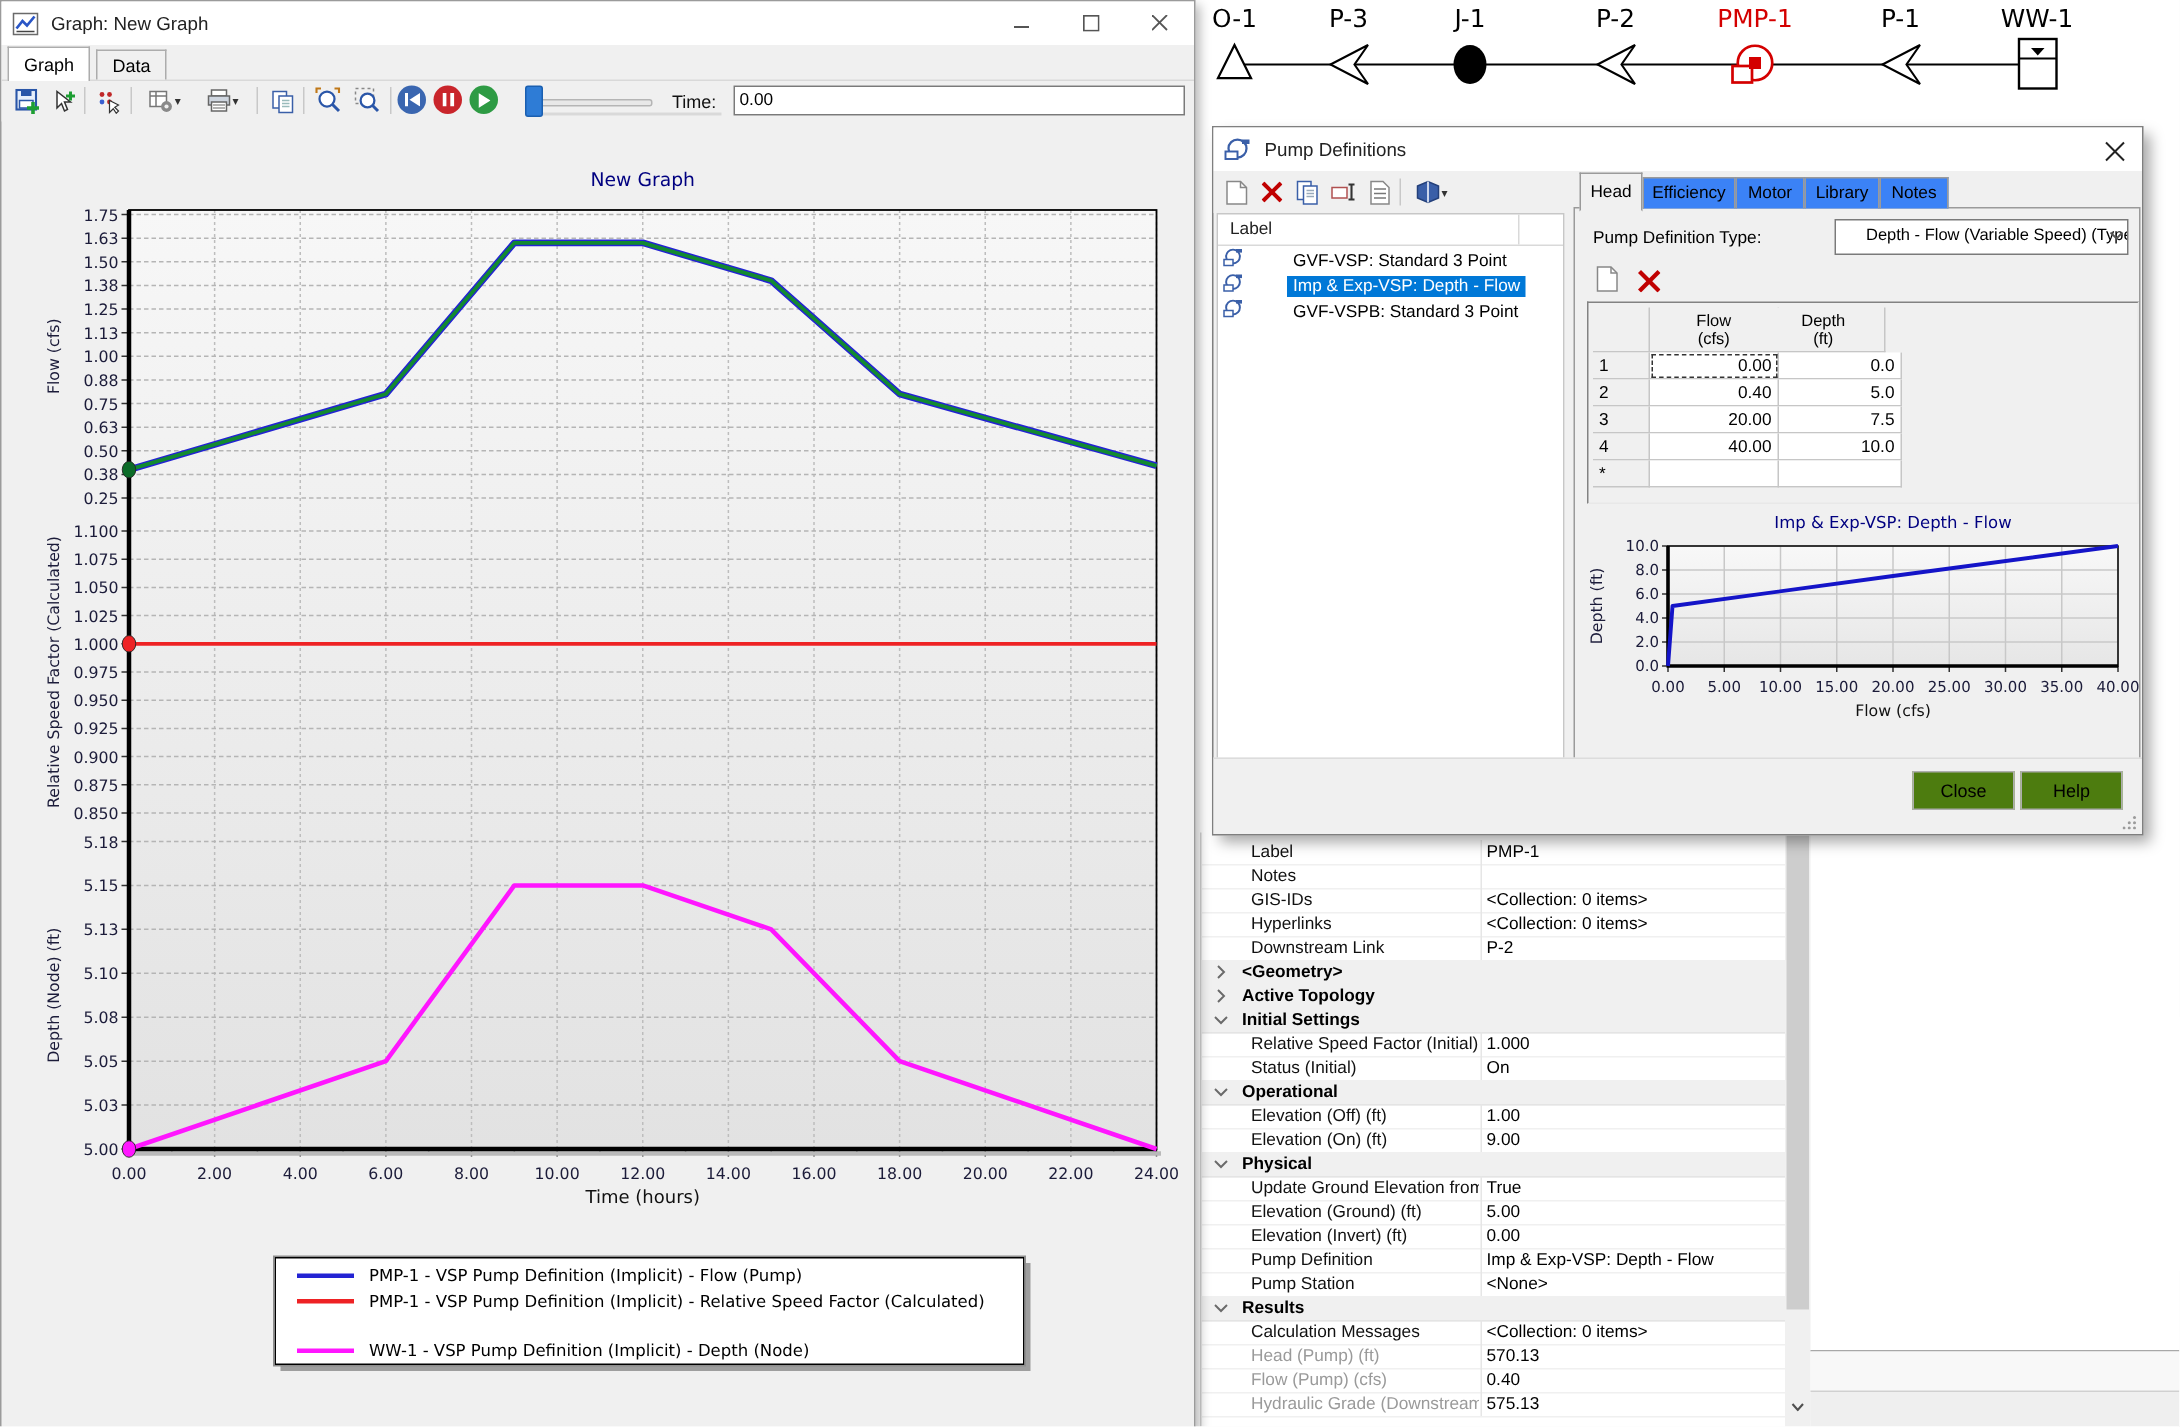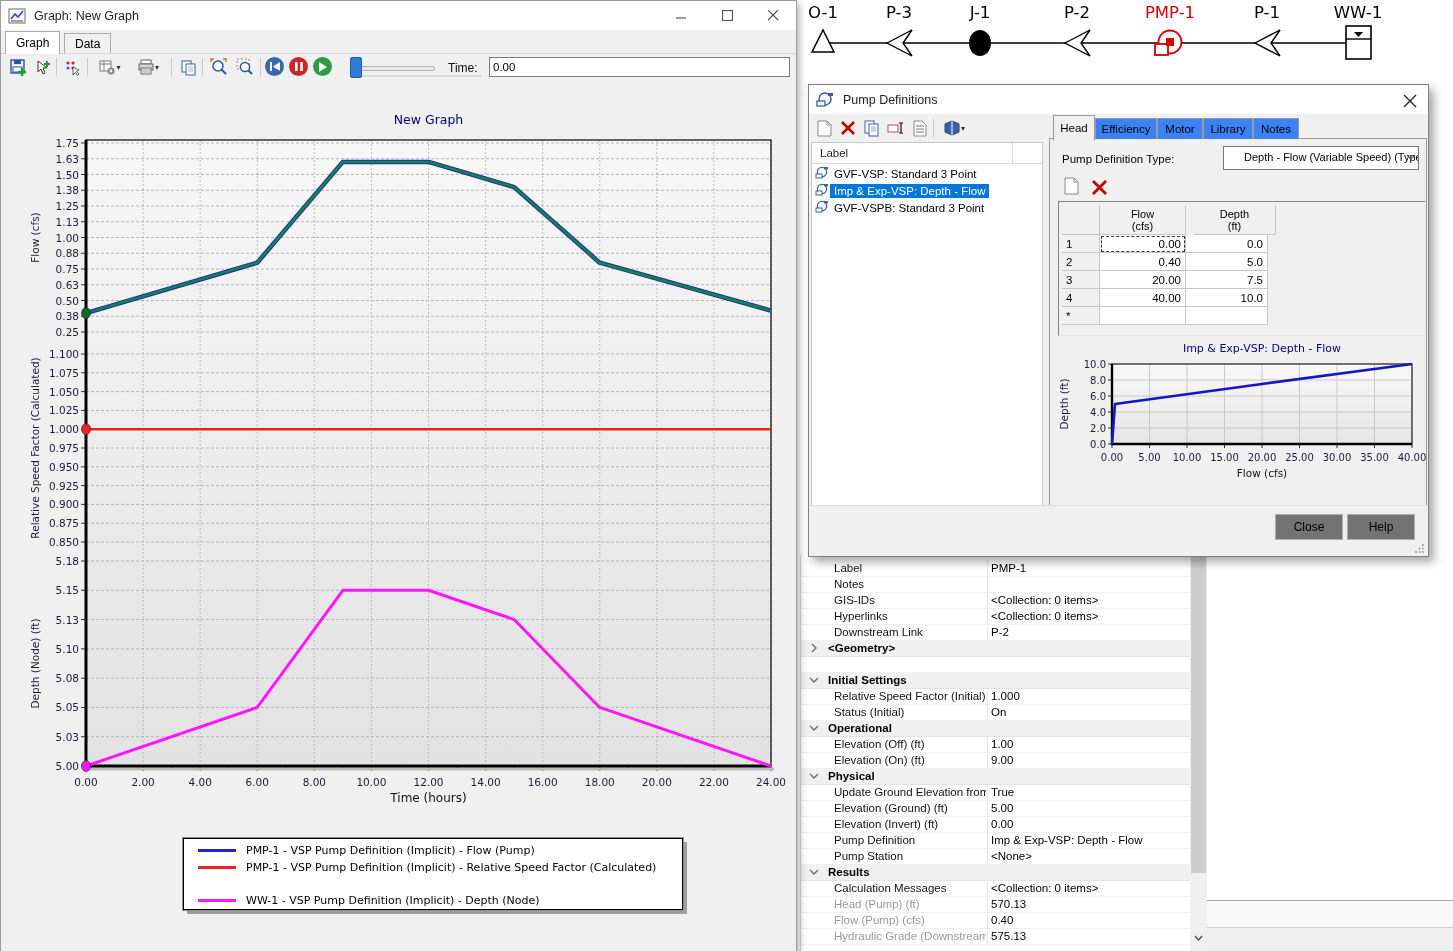--- a/index.html
+++ b/index.html
@@ -51,21 +51,21 @@
   .strip{position:absolute;}
   
   #pump-dialog{left:808px;top:84px;width:619px;height:471px;border:1px solid #7f7f7f;box-shadow:5px 5px 9px rgba(0,0,0,.35);}
   #pd-close{position:absolute;right:10px;top:8px;width:16px;height:16px;}
   #pd-toolbar{position:absolute;left:0;top:29px;width:100%;height:28px;background:#f0f0f0;}
   #pd-list{position:absolute;left:2px;top:57px;width:230px;height:364px;background:#fff;border:1px solid #c7c7c7;}
   #pd-list-header{position:absolute;left:0;top:0;width:100%;height:20px;border-bottom:1px solid #d9d9d9;font-size:11.5px;color:#222;}
   #pd-list-header span{margin-left:8px;line-height:20px;}
   #pd-list-colsep{position:absolute;left:200px;top:0;width:1px;height:20px;background:#d9d9d9;}
   .pd-item{position:absolute;left:0;width:100%;height:17px;display:flex;align-items:center;font-size:11.5px;}
-  .pd-item .txt{padding:1px 4px;white-space:nowrap;}
+  .pd-item .txt{padding:1px 4px;white-space:nowrap;margin-left:28px;}
   .pd-item.sel .txt{background:#0078d7;color:#fff;}
   .pd-tab{position:absolute;top:33px;height:20px;background:#3b82f6;border:1px solid #9a9a9a;border-bottom:none;
           font-size:11.5px;display:flex;align-items:center;justify-content:center;}
   .pd-tab.active{top:30px;height:24px;background:#f0f0f0;z-index:3;border-bottom:1px solid #f0f0f0;background:#f0f0f0;}
   #pd-tabpage{position:absolute;left:240px;top:53px;width:376px;height:368px;background:#f0f0f0;border:1px solid #9a9a9a;}
   #pd-type-label{position:absolute;left:12px;top:14px;font-size:11.5px;}
   #pd-combo{position:absolute;left:173px;top:7px;width:194px;height:22px;background:#fff;border:1px solid #7a7a7a;overflow:hidden;}
   #pd-combo .val{position:absolute;left:20px;top:4px;font-size:11px;white-space:nowrap;}
   #pd-combo .dd{position:absolute;right:2px;top:7px;color:#444;}
   #pd-minibar{position:absolute;left:10px;top:36px;width:200px;height:24px;}
@@ -73,21 +73,21 @@
                  border-top:1px solid #828282;border-left:1px solid #828282;border-right:1px solid #e8e8e8;border-bottom:1px solid #e8e8e8;}
   #pd-grid{position:absolute;left:3px;top:3px;}
   .g-cell{position:absolute;border-right:1px solid #c6c6c6;border-bottom:1px solid #c6c6c6;font-size:11.5px;
           display:flex;align-items:center;box-sizing:border-box;background:#fff;}
   .g-head{background:#f0f0f0;justify-content:center;text-align:center;font-size:11px;line-height:12px;}
   .g-rowhead{background:#f0f0f0;padding-left:4px;}
   .g-num{justify-content:flex-end;padding-right:4px;}
   .g-sel{outline:1px dashed #333;outline-offset:-2px;}
   #pd-chart{position:absolute;left:4px;top:199px;}
   #pd-footer{position:absolute;left:0;bottom:0;width:100%;height:50px;background:#f0f0f0;border-top:1px solid #dcdcdc;}
-  .pd-btn{position:absolute;top:8px;width:66px;height:24px;background:#737373;border:1px solid #adadad;
+  .pd-btn{position:absolute;top:8px;width:66px;height:24px;background:#4d7c0f;border:1px solid #adadad;
           font-size:12px;display:flex;align-items:center;justify-content:center;font-family:"Liberation Sans",sans-serif;}
   #grip{position:absolute;right:3px;bottom:3px;width:10px;height:10px;}
   svg text{font-family:"DejaVu Sans",sans-serif;}
 </style>
 </head>
 <body>
 
 <div class="stage">
 
   <svg id="network-svg" style="position:absolute;left:795px;top:0;width:658px;height:84px;" viewBox="0 0 658 84">
@@ -151,20 +151,26 @@
       <div class="prop-row" style="top: 69px;">
         <div class="prop-label">Downstream Link</div>
         <div class="prop-value">P-2</div>
         <div style="position: absolute; left: 186px; top: 0px; width: 1px; height: 16px; background: rgb(230, 230, 230);"></div>
       </div>
       <div class="prop-row cat" style="top: 85px;">
         <span class="chev"><svg width="10" height="10">
             <polyline points="3,1 7,5 3,9" fill="none" stroke="#6a6a6a" stroke-width="1.3"></polyline>
           </svg></span>
         <div class="prop-cat-label">&lt;Geometry&gt;</div>
+      </div>
+      <div class="prop-row cat" style="top: 101px;">
+        <span class="chev"><svg width="10" height="10">
+            <polyline points="3,1 7,5 3,9" fill="none" stroke="#6a6a6a" stroke-width="1.3"></polyline>
+          </svg></span>
+        <div class="prop-cat-label">Active Topology</div>
       </div>
       <div class="prop-row cat" style="top: 117px;">
         <span class="chev"><svg width="10" height="10">
             <polyline points="1,3 5,7 9,3" fill="none" stroke="#6a6a6a" stroke-width="1.3"></polyline>
           </svg></span>
         <div class="prop-cat-label">Initial Settings</div>
       </div>
       <div class="prop-row" style="top: 133px;">
         <div class="prop-label">Relative Speed Factor (Initial)</div>
         <div class="prop-value">1.000</div>
@@ -693,21 +699,21 @@
               <line x1="14" y1="1" x2="1" y2="14" stroke="#c00000" stroke-width="2.8"></line>
             </svg>
         </div>
       </div>
       <div id="pd-tableframe">
         <div id="pd-grid">
             <div class="g-cell g-head" style="left: 0px; top: 0px; width: 38px; height: 30px;"></div>
             <div class="g-cell g-head" style="left: 38px; top: 0px; width: 86px; height: 30px;">
               <div style="width:100%;text-align:center">Flow<br>(cfs)</div>
             </div>
-            <div class="g-cell g-head" style="left: 132px; top: 0px; width: 82px; height: 30px;">
+            <div class="g-cell g-head" style="left: 113px; top: 0px; width: 82px; height: 30px;">
               <div style="width:100%;text-align:center">Depth<br>(ft)</div>
             </div>
             <div class="g-cell g-rowhead" style="left: 0px; top: 30px; width: 38px; height: 18px;">1</div>
             <div class="g-cell g-num g-sel" style="left: 38px; top: 30px; width: 86px; height: 18px;">0.00</div>
             <div class="g-cell g-num" style="left: 124px; top: 30px; width: 82px; height: 18px;">0.0</div>
             <div class="g-cell g-rowhead" style="left: 0px; top: 48px; width: 38px; height: 18px;">2</div>
             <div class="g-cell g-num" style="left: 38px; top: 48px; width: 86px; height: 18px;">0.40</div>
             <div class="g-cell g-num" style="left: 124px; top: 48px; width: 82px; height: 18px;">5.0</div>
             <div class="g-cell g-rowhead" style="left: 0px; top: 66px; width: 38px; height: 18px;">3</div>
             <div class="g-cell g-num" style="left: 38px; top: 66px; width: 86px; height: 18px;">20.00</div>

